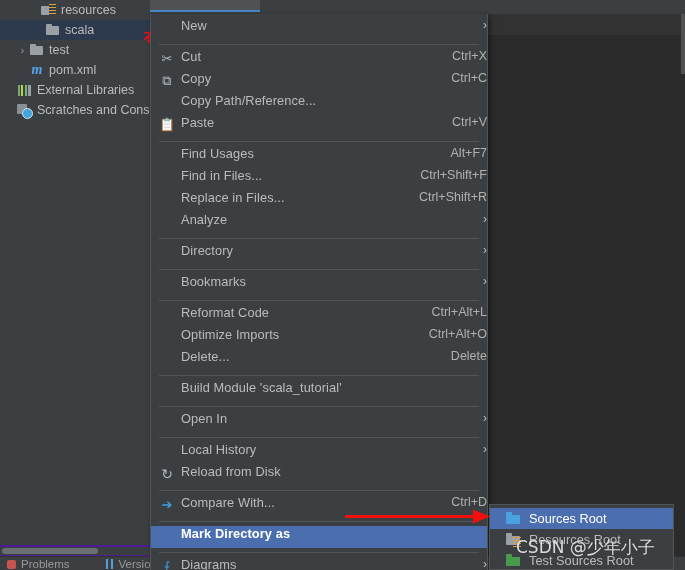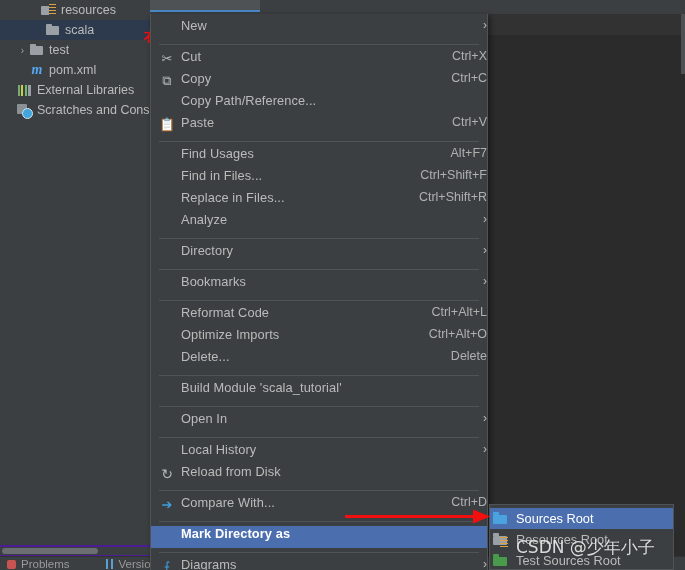--- a/index.html
+++ b/index.html
@@ -216,21 +216,21 @@
     border: 1px solid #515457;
     padding: 3px 0;
     font-size: 12.8px;
     color: #bbbbbb;
     z-index: 30;
     overflow: hidden;
     height: 66px;
   }
   .smi {
     height: 21px; display: flex; align-items: center;
-    padding-left: 0; white-space: nowrap;
+    padding-left: 13px; white-space: nowrap;
   }
   .smi.selected { background: #4b6eaf; color: #ffffff; }
   .smi-icon { flex: 0 0 22px; width: 22px; height: 16px; position: relative; margin-right: 4px;}
   .fold {
     position: absolute; left: 3px; top: 4px; width: 14px; height: 9px; border-radius: 1px;
   }
   .foldtab {
     position: absolute; left: 3px; top: 1px; width: 6px; height: 3px; border-radius: 1px 1px 0 0;
   }
   .blue  { background: #4aa3df; }

